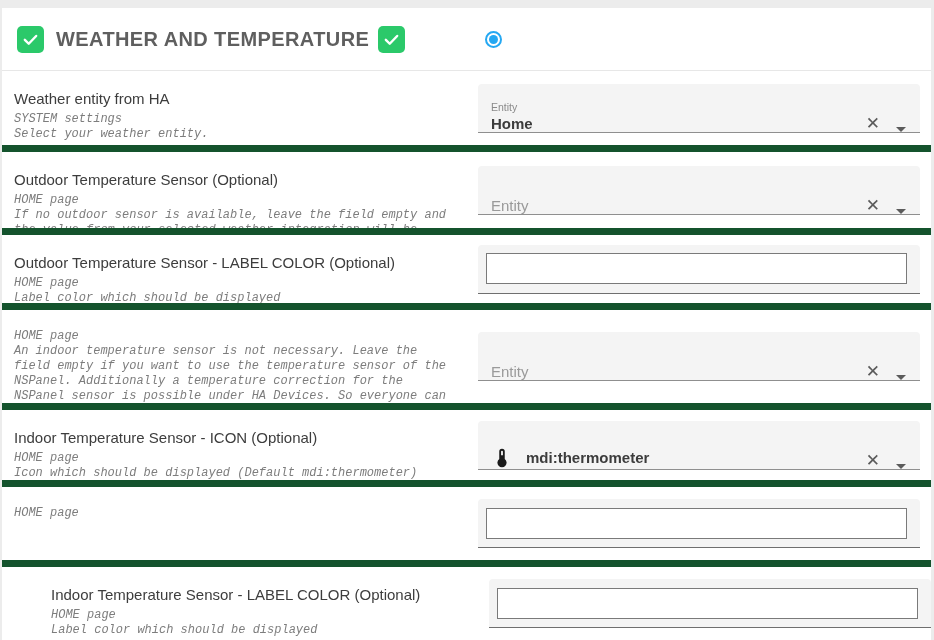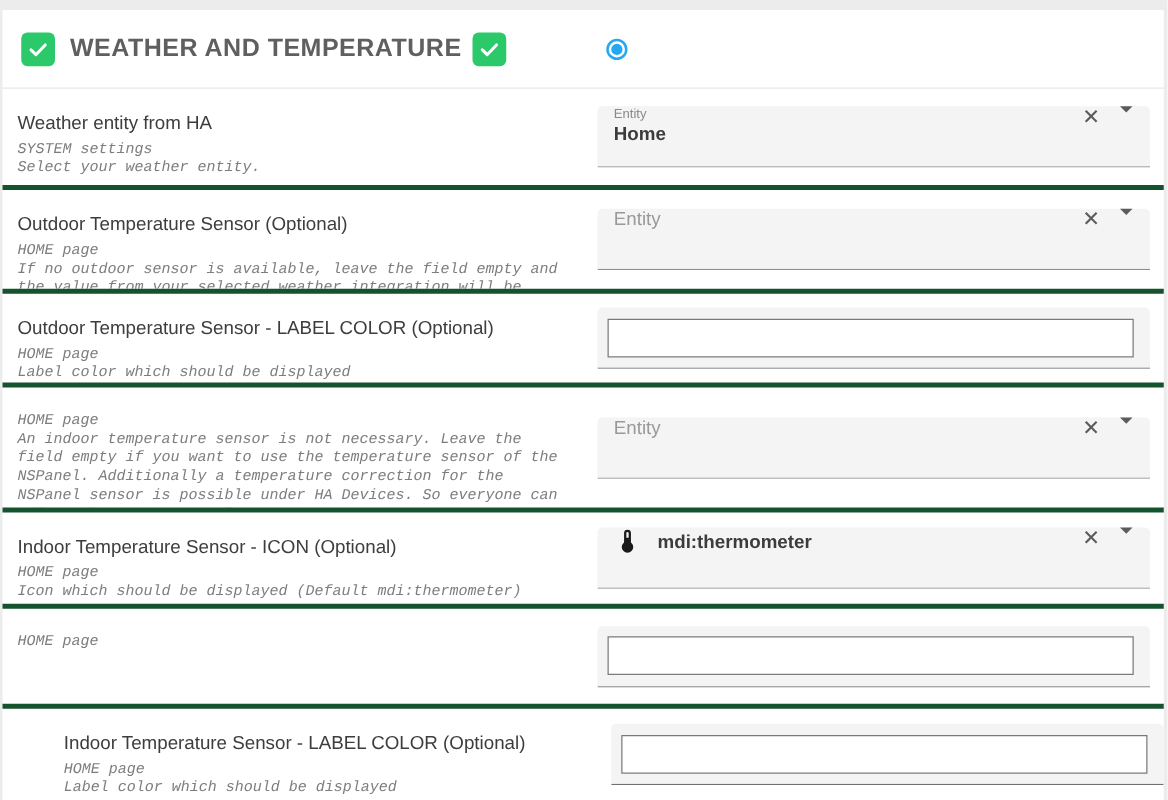--- a/index.html
+++ b/index.html
@@ -56,21 +56,21 @@
   }
   .radio .dot {
     width: 9px; height: 9px;
     background: var(--blue);
     border-radius: 50%;
   }
 
   
   .row {
     display: flex;
-    border-bottom: 4px solid #14532d;
+    border-bottom: 7px solid #14532d;
     overflow: hidden;
   }
   .row:last-child { border-bottom: none; padding-left: 37px; }
   .row-text {
     flex: 0 0 450px;
     padding: 19px 0 0 12px;
   }
   .row-title {
     font-size: 15px;
     color: #3d3d3d;
@@ -91,21 +91,21 @@
     flex: 0 0 auto;
   }
 
   
   .select-field {
     height: 49px;
     background: #f4f4f4;
     border-radius: 4px 4px 0 0;
     border-bottom: 1px solid #8f8f8f;
     display: flex;
-    align-items: flex-start;
+    align-items: flex-end;
     padding: 0 14px 0 13px;
     cursor: pointer;
   }
   .sel-col { flex: 1; display: flex; flex-direction: column; justify-content: center; }
   .sel-label { font-size: 10.5px; color: #8a8a8a; margin-bottom: 2px; }
   .sel-value { font-size: 15px; color: #3c3c3c; font-weight: bold; }
   .sel-placeholder { flex: 1; font-size: 15px; color: #9a9a9a; }
   .sel-icon-wrap { display: flex; align-items: center; flex: 1; }
   .sel-icon-wrap svg { width: 22px; height: 22px; margin-right: 13px; }
   .clear {

